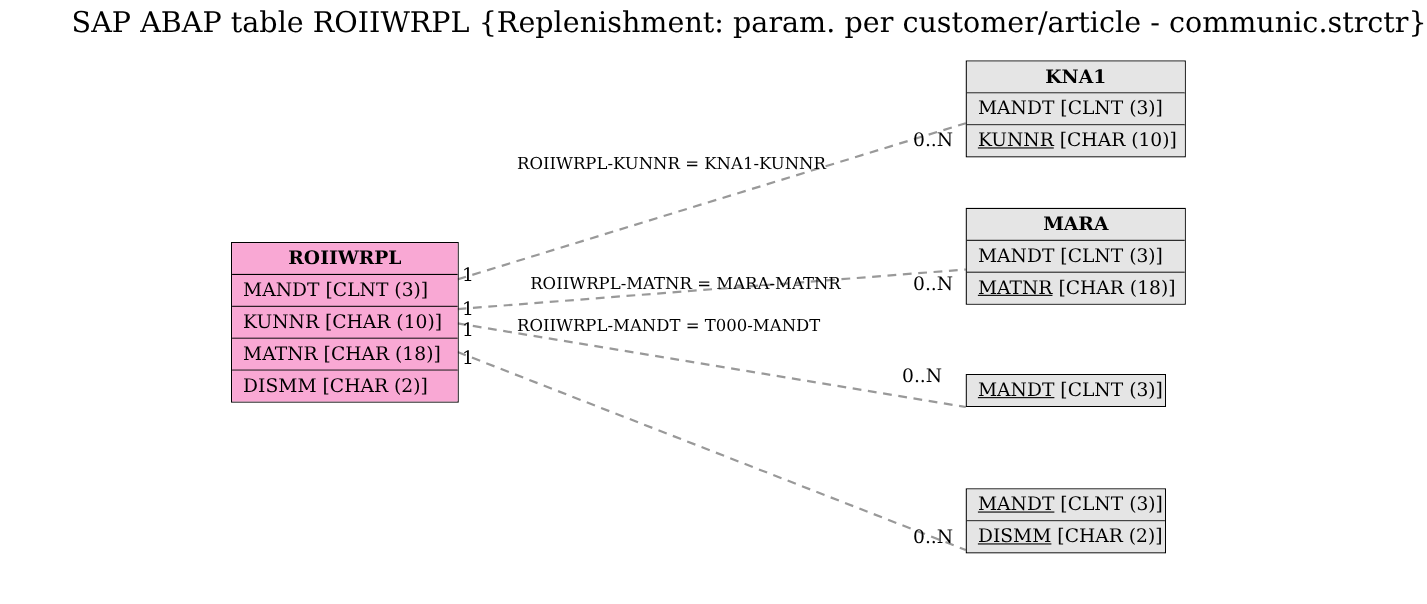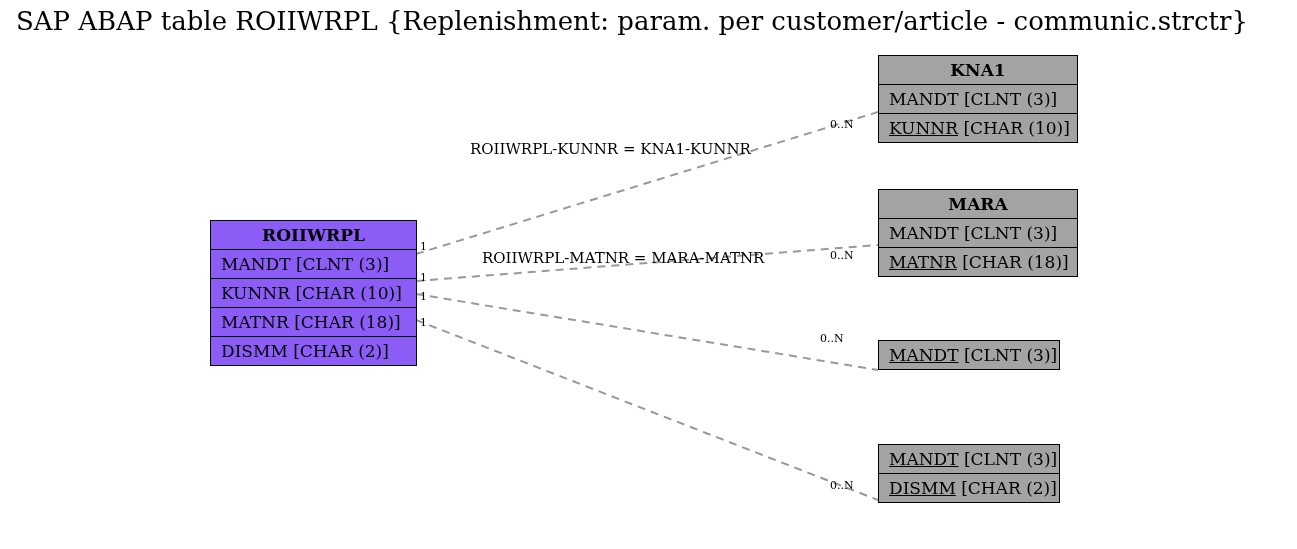--- a/index.html
+++ b/index.html
@@ -1,28 +1,28 @@
 <!DOCTYPE html>
 <html><head>
 <meta charset="utf-8">
 <style>
   html,body{margin:0;padding:0;font-family:"DejaVu Serif","Times New Roman",serif;background:#fff;color:#000}
   .canvas{position:relative;width:1297px;height:549px}
-  .title{position:absolute;left:16px;right:0;top:6px;text-align:left;font-size:26px}
+  .title{position:absolute;left:5px;right:0;top:6px;text-align:right;font-size:26px}
   svg.lines{position:absolute;left:0;top:0;width:1297px;height:549px;pointer-events:none}
   .tbl{position:absolute;border:1px solid #000}
   .tbl .hdr,.tbl .row{border-bottom:1px solid #000;padding:4px 10px;font-size:17px;white-space:nowrap}
   .tbl .row:last-child{border-bottom:none}
   .tbl .hdr{font-weight:bold;text-align:center}
-  .main .hdr,.main .row{background:#8b5cf6}
-  .ref .hdr,.ref .row{background:#a3a3a3}
+  .main .hdr,.main .row{background:#f9a8d4}
+  .ref .hdr,.ref .row{background:#e5e5e5}
   .fld{}
   .u{text-decoration:underline}
   .rel-label{position:absolute;font-size:15px}
-  .card{position:absolute;font-size:11px}
+  .card{position:absolute;font-size:17px}
 </style>
 </head>
 <body>
 <div class="canvas">
 
 <div class="title">SAP ABAP table ROIIWRPL {Replenishment: param. per customer/article - communic.strctr}</div>
 
 <svg class="lines">
   <line x1="416" y1="254" x2="878" y2="112" stroke="#999" stroke-width="2" stroke-dasharray="8 6"></line>
   <line x1="416" y1="281" x2="878" y2="245" stroke="#999" stroke-width="2" stroke-dasharray="8 6"></line>
@@ -54,20 +54,21 @@
   <div class="row"><span class="fld u">MANDT</span> <span>[CLNT (3)]</span></div>
 </div>
 
 <div class="tbl ref" style="left:878px;top:444px;width:180px">
   <div class="row"><span class="fld u">MANDT</span> <span>[CLNT (3)]</span></div>
   <div class="row"><span class="fld u">DISMM</span> <span>[CHAR (2)]</span></div>
 </div>
 
 <div class="rel-label" style="left:470px;top:140px">ROIIWRPL-KUNNR = KNA1-KUNNR</div>
 <div class="rel-label" style="left:482px;top:249px">ROIIWRPL-MATNR = MARA-MATNR</div>
+<div class="rel-label" style="left:470px;top:287px">ROIIWRPL-MANDT = T000-MANDT</div>
 
 <div class="card" style="left:420px;top:240px">1</div>
 <div class="card" style="left:420px;top:271px">1</div>
 <div class="card" style="left:420px;top:290px">1</div>
 <div class="card" style="left:420px;top:316px">1</div>
 
 <div class="card" style="left:830px;top:118px">0..N</div>
 <div class="card" style="left:830px;top:249px">0..N</div>
 <div class="card" style="left:820px;top:332px">0..N</div>
 <div class="card" style="left:830px;top:479px">0..N</div>

